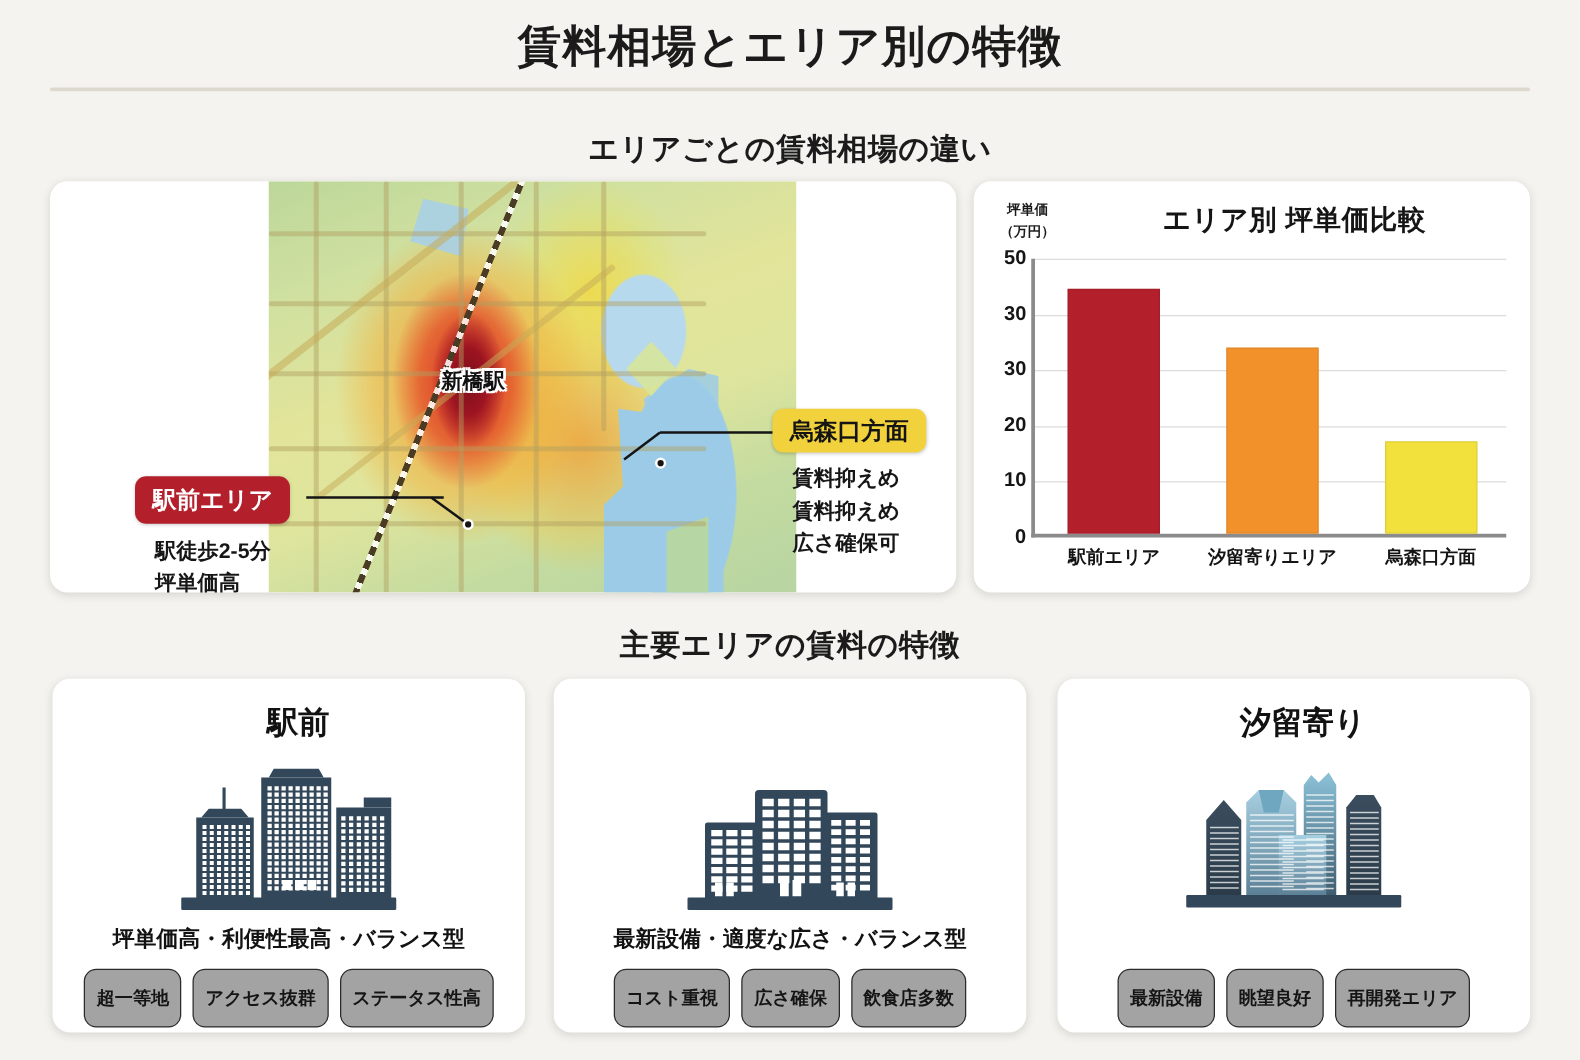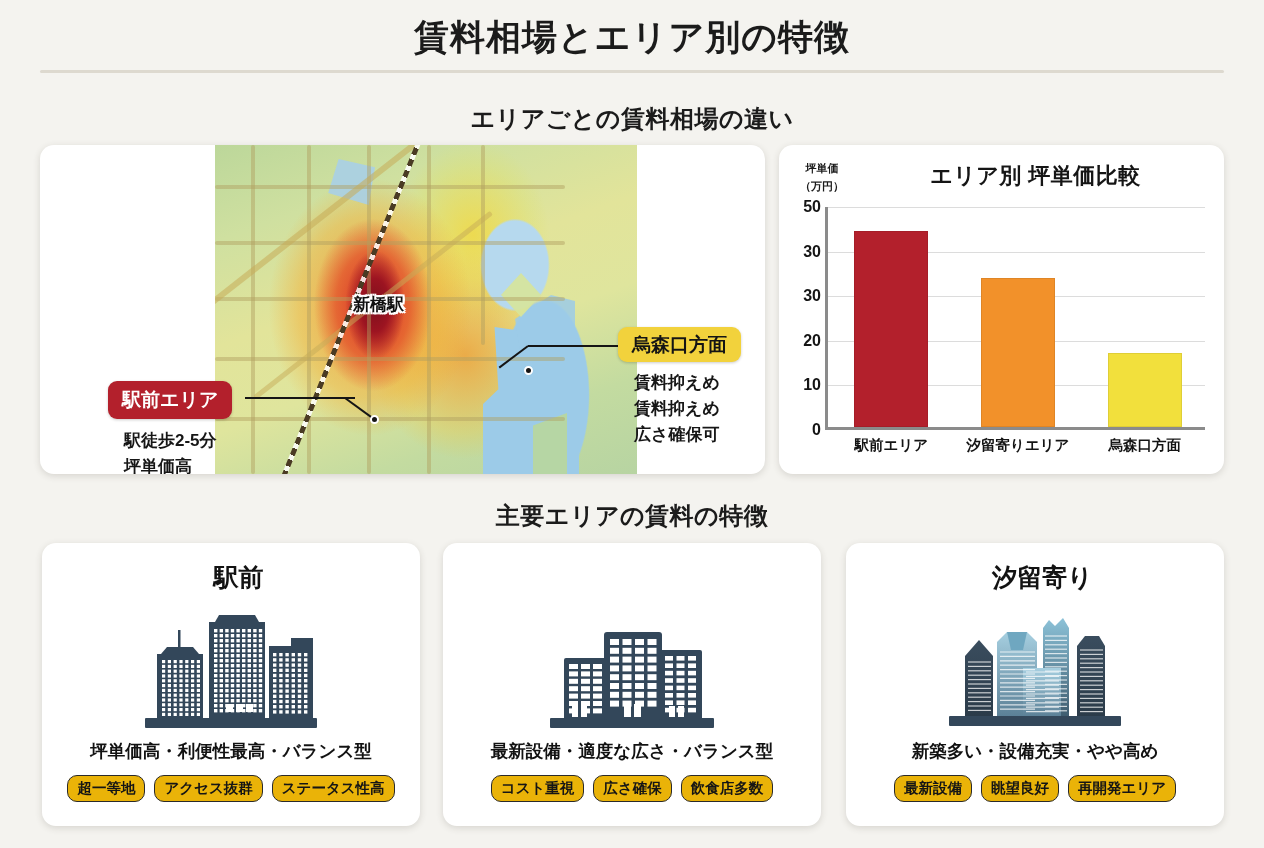--- a/index.html
+++ b/index.html
@@ -162,22 +162,22 @@
   .card-desc {
     position: absolute; top: 196px; left: 0; width: 100%; text-align: center;
     font-size: 17.5px; font-weight: 900; color: #121212;
   }
   .tags {
     position: absolute; top: 232px; left: 0; width: 100%;
     display: flex; justify-content: center; gap: 9px;
   }
   .tag {
     border: 1.6px solid #2a2a2a; border-radius: 10px;
-    padding: 3px 9px; font-size: 14.5px; font-weight: 900; color: #151515;
-    background: #eab308; white-space: nowrap;
+    padding: 13px 9px; font-size: 14.5px; font-weight: 900; color: #151515;
+    background: #a3a3a3; white-space: nowrap;
   }
 </style>
 </head>
 <body>
 
 <div class="page">
 
   <div class="main-title">賃料相場とエリア別の特徴</div>
   <div class="title-rule"></div>
   <div class="section-title" id="sec1">エリアごとの賃料相場の違い</div>
@@ -798,21 +798,20 @@
             <line x1="145" x2="168" y1="79.20000000000002" y2="79.20000000000002"></line>
             <line x1="145" x2="168" y1="83.60000000000002" y2="83.60000000000002"></line>
             <line x1="145" x2="168" y1="88.00000000000003" y2="88.00000000000003"></line>
             <line x1="145" x2="168" y1="92.40000000000003" y2="92.40000000000003"></line>
             <line x1="145" x2="168" y1="96.80000000000004" y2="96.80000000000004"></line>
             <line x1="145" x2="168" y1="101.20000000000005" y2="101.20000000000005"></line>
             <line x1="145" x2="168" y1="105.60000000000005" y2="105.60000000000005"></line>
           </g>
       </svg>
     </div>
-    <div class="card-desc">新築多い・設備充実・やや高め</div>
     <div class="tags">
       <span class="tag">最新設備</span>
       <span class="tag">眺望良好</span>
       <span class="tag">再開発エリア</span>
     </div>
   </div>
 
 </div>
 
 </body></html>

